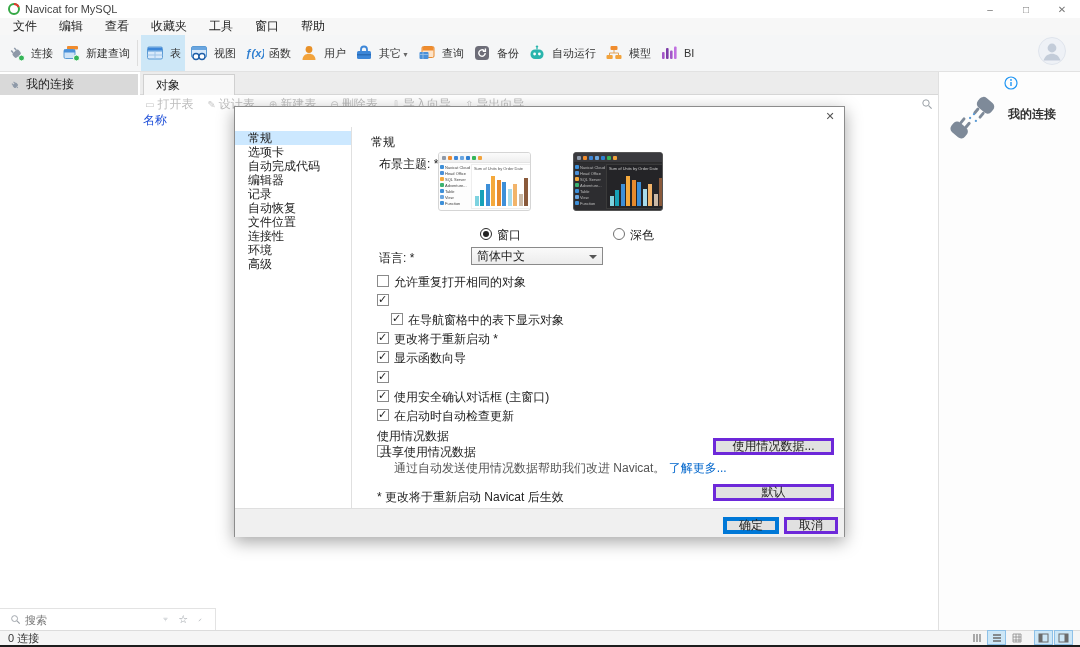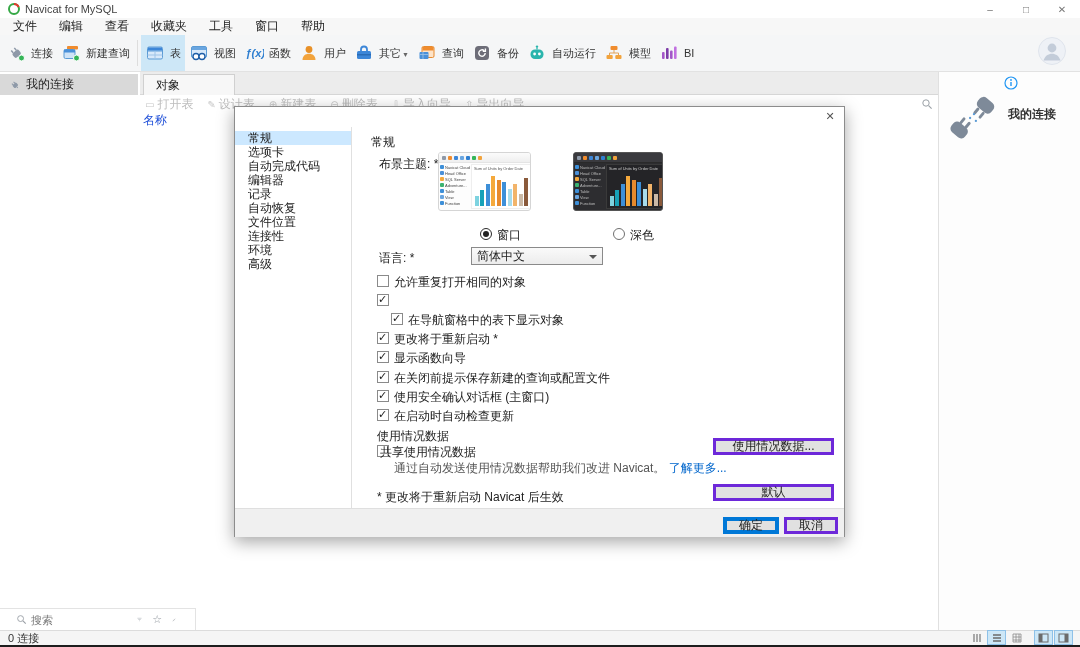--- a/index.html
+++ b/index.html
@@ -36,21 +36,21 @@
   .obj-ico { font-size:10px; color:#c8c8c8; }
   #center-search { left:921px; top:98px; width:12px; height:12px; }
   #name-header { left:143px; top:112px; font-size:12px; color:#1d4ed8; }
 
   #right-panel { left:938px; top:72px; width:142px; bottom:17px; background:#fdfdfd; border-left:1px solid #e0e0e0; }
   #info-icon { left:1004px; top:76px; width:14px; height:14px; }
   #rp-plug { left:944px; top:92px; width:58px; height:52px; }
   #rp-title { left:1008px; top:106px; font-size:12px; color:#333; font-weight:bold; }
 
   
-  #bottom-search { left:0; top:608px; width:196px; height:22px; border-top:1px solid #e3e3e3; border-right:1px solid #e3e3e3; background:#fff; display:flex; align-items:center; padding:0 16px; gap:4px; }
+  #bottom-search { left:0; top:608px; width:216px; height:22px; border-top:1px solid #e3e3e3; border-right:1px solid #e3e3e3; background:#fff; display:flex; align-items:center; padding:0 10px; gap:4px; }
   #bottom-search input { border:none; outline:none; flex:1; font-size:11px; color:#555; font-family:inherit; background:transparent; min-width:20px; }
   .bs-ico { color:#9aa0a6; font-size:11px; padding:0 3px; }
 
   
   #statusbar { left:0; top:630px; width:1080px; height:15px; background:#f5f5f5; border-top:1px solid #dcdcdc; display:flex; align-items:center; font-size:11px; color:#333; padding-left:8px; }
   #status-icons { position:absolute; right:8px; top:631px; display:flex; gap:3px; }
   .st-btn { width:17px; height:13px; display:flex; align-items:center; justify-content:center; }
   .st-btn.on { background:#cde7f7; outline:1px solid #8ec1e8; }
   #bottom-edge { left:0; top:645px; width:1080px; height:2px; background:#1d1d1d; }
 
@@ -512,21 +512,20 @@
     <span class="cb" style="left:25px; top:148px;"></span>
     <div class="lbl" style="left:42px; top:147px;">允许重复打开相同的对象</div>
     <span class="cb checked" style="left:25px; top:167px;"></span>
     <span class="cb checked" style="left:39px; top:186px;"></span>
     <div class="lbl" style="left:56px; top:185px;">在导航窗格中的表下显示对象</div>
     <span class="cb checked" style="left:25px; top:205px;"></span>
     <div class="lbl" style="left:42px; top:204px;">更改将于重新启动 *</div>
     <span class="cb checked" style="left:25px; top:224px;"></span>
     <div class="lbl" style="left:42px; top:223px;">显示函数向导</div>
     <span class="cb checked" style="left:25px; top:244px;"></span>
-    <div class="lbl" style="left:42px; top:243px;">在关闭前提示保存新建的查询或配置文件</div>
     <span class="cb checked" style="left:25px; top:263px;"></span>
     <div class="lbl" style="left:42px; top:262px;">使用安全确认对话框 (主窗口)</div>
     <span class="cb checked" style="left:25px; top:282px;"></span>
     <div class="lbl" style="left:42px; top:281px;text-align:center;">在启动时自动检查更新</div>
 
     <div class="lbl" style="left:25px; top:301px;">使用情况数据</div>
     <span class="cb" style="left:25px; top:318px;"></span>
     <div class="lbl" style="left:28px; top:317px;">共享使用情况数据</div>
     <div class="lbl" style="left:42px; top:333px; color:#555;">
       <span>通过自动发送使用情况数据帮助我们改进 Navicat。</span>

